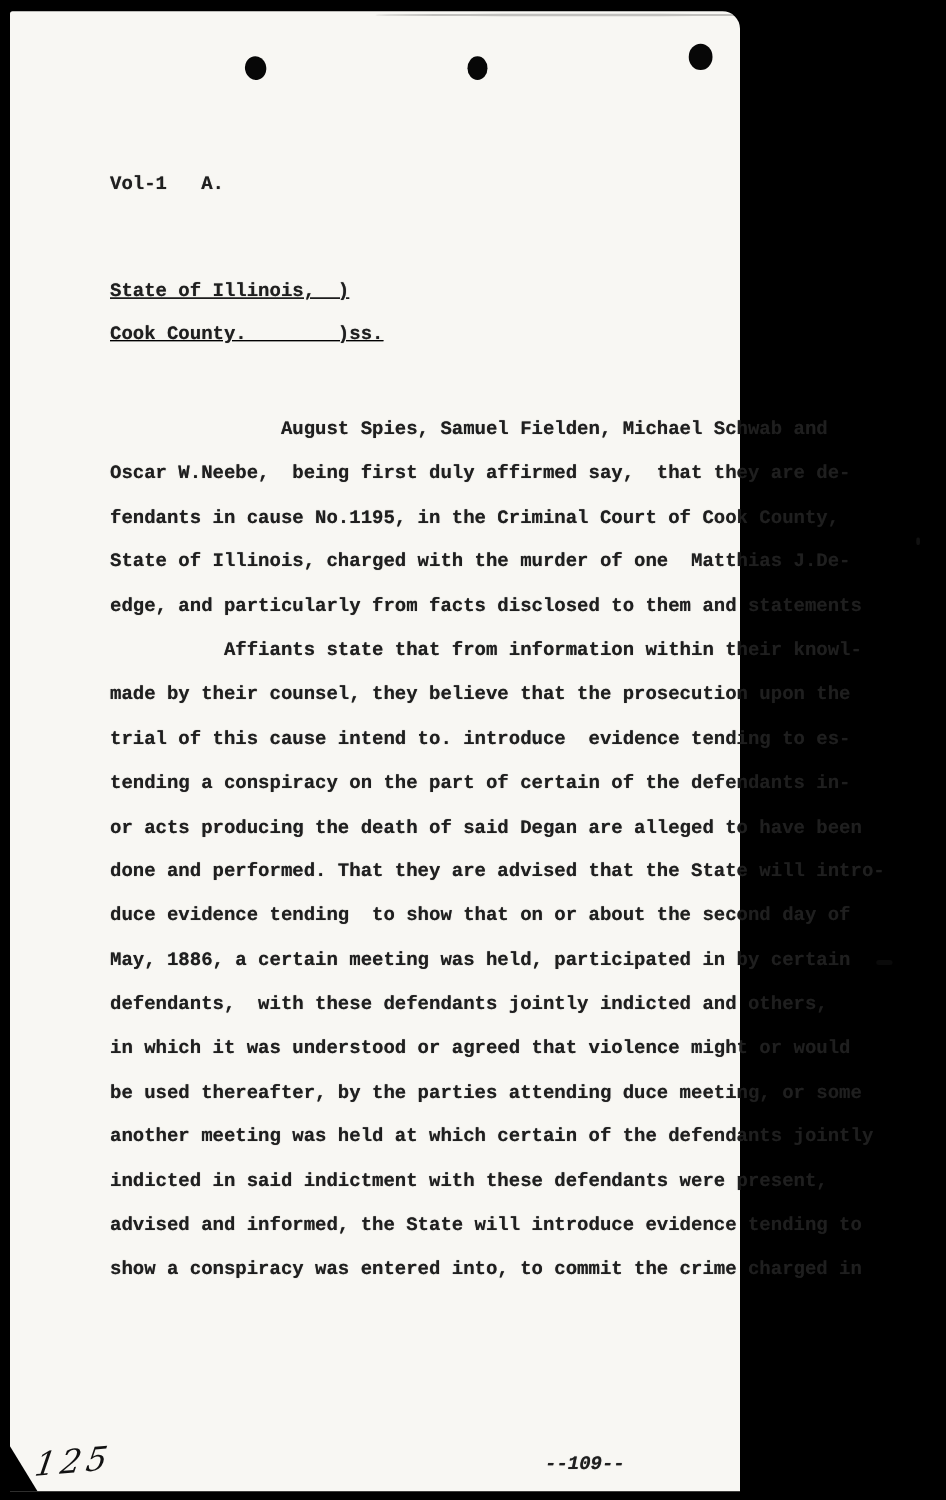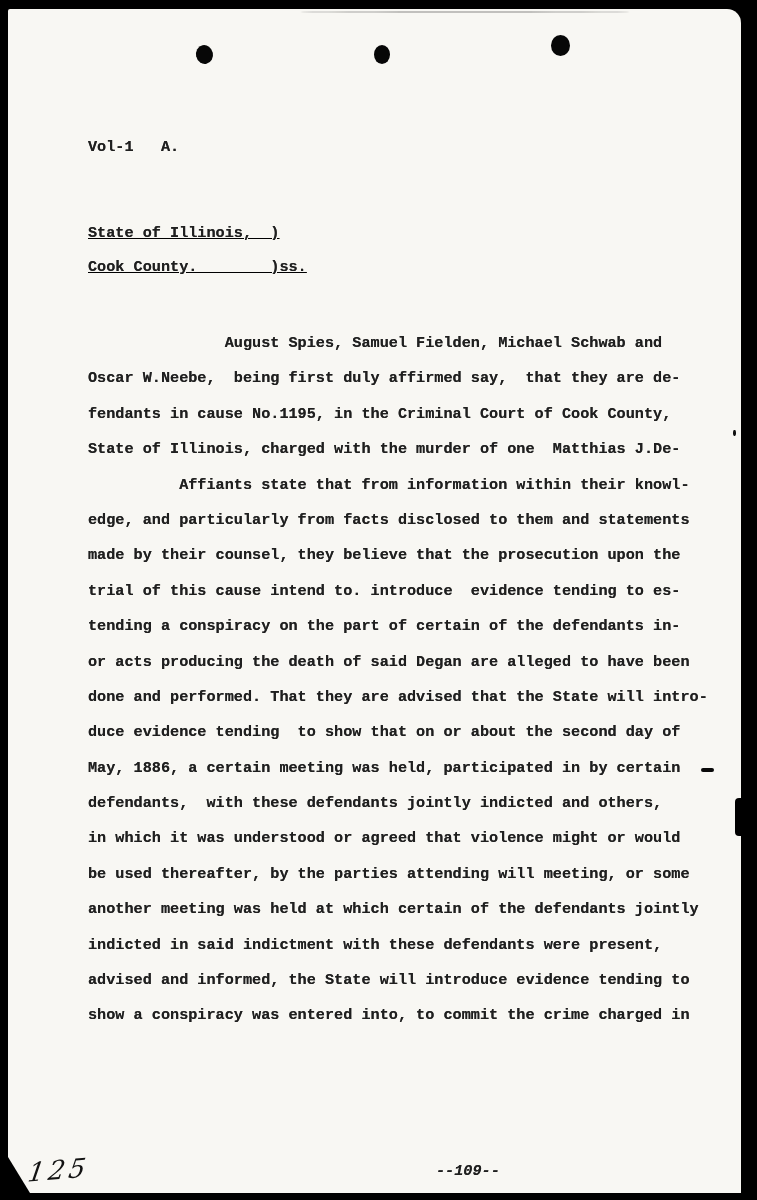--- a/index.html
+++ b/index.html
@@ -15,21 +15,21 @@
   body {
     width: 757px;
     height: 1200px;
     position: relative;
     overflow: hidden;
   }
   .paper {
     position: absolute;
     left: 8px;
     top: 9px;
-    width: 733px;
+    width: 584px;
     height: 1184px;
     background: var(--paper);
     border-radius: 2px 14px 0 0;
   }
   
   .corner-cut {
     position: absolute;
     left: 0;
     bottom: 0;
     width: 0;
@@ -126,32 +126,32 @@
   <div class="caption">
     <div class="typed cap-line">State of Illinois,  )</div>
     <div class="typed cap-line">Cook County.        )ss.</div>
   </div>
 
   <div class="typed body-text">
       <div class="line">               August Spies, Samuel Fielden, Michael Schwab and</div>
       <div class="line">Oscar W.Neebe,  being first duly affirmed say,  that they are de-</div>
       <div class="line">fendants in cause No.1195, in the Criminal Court of Cook County,</div>
       <div class="line">State of Illinois, charged with the murder of one  Matthias J.De-</div>
+      <div class="line">edge, and particularly from facts disclosed to them and statements</div>
       <div class="line">          Affiants state that from information within their knowl-</div>
-      <div class="line">edge, and particularly from facts disclosed to them and statements</div>
       <div class="line">made by their counsel, they believe that the prosecution upon the</div>
       <div class="line">trial of this cause intend to. introduce  evidence tending to es-</div>
       <div class="line">tending a conspiracy on the part of certain of the defendants in-</div>
       <div class="line">or acts producing the death of said Degan are alleged to have been</div>
       <div class="line">done and performed. That they are advised that the State will intro-</div>
       <div class="line">duce evidence tending  to show that on or about the second day of</div>
       <div class="line">May, 1886, a certain meeting was held, participated in by certain</div>
       <div class="line">defendants,  with these defendants jointly indicted and others,</div>
       <div class="line">in which it was understood or agreed that violence might or would</div>
-      <div class="line">be used thereafter, by the parties attending will meeting, or some</div>
+      <div class="line">be used thereafter, by the parties attending duce meeting, or some</div>
       <div class="line">another meeting was held at which certain of the defendants jointly</div>
       <div class="line">indicted in said indictment with these defendants were present,</div>
       <div class="line">advised and informed, the State will introduce evidence tending to</div>
       <div class="line">show a conspiracy was entered into, to commit the crime charged in</div>
     </div>
 
   <div class="artifact a-dot"></div>
   <div class="artifact a-dash"></div>
   <div class="artifact a-bulge"></div>
 

